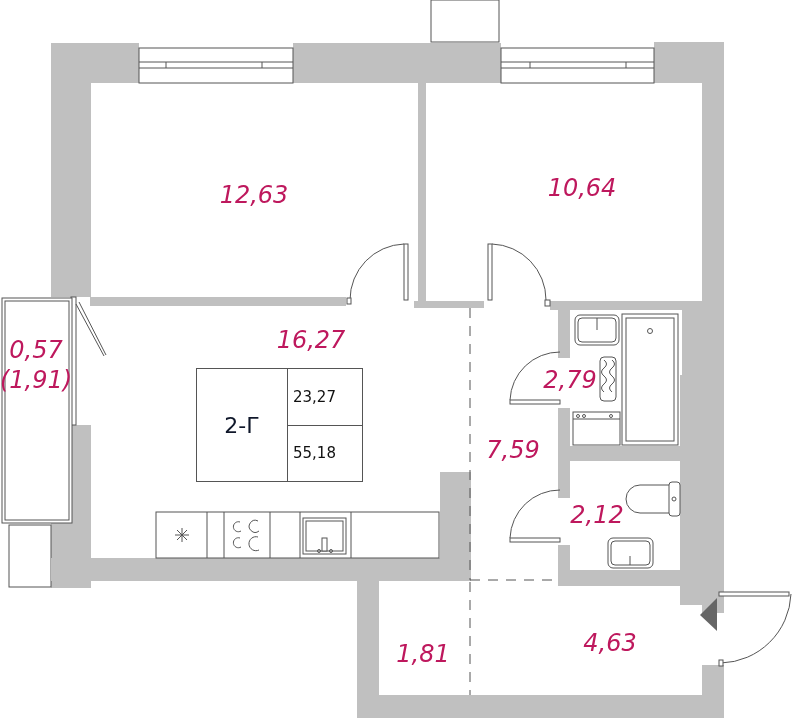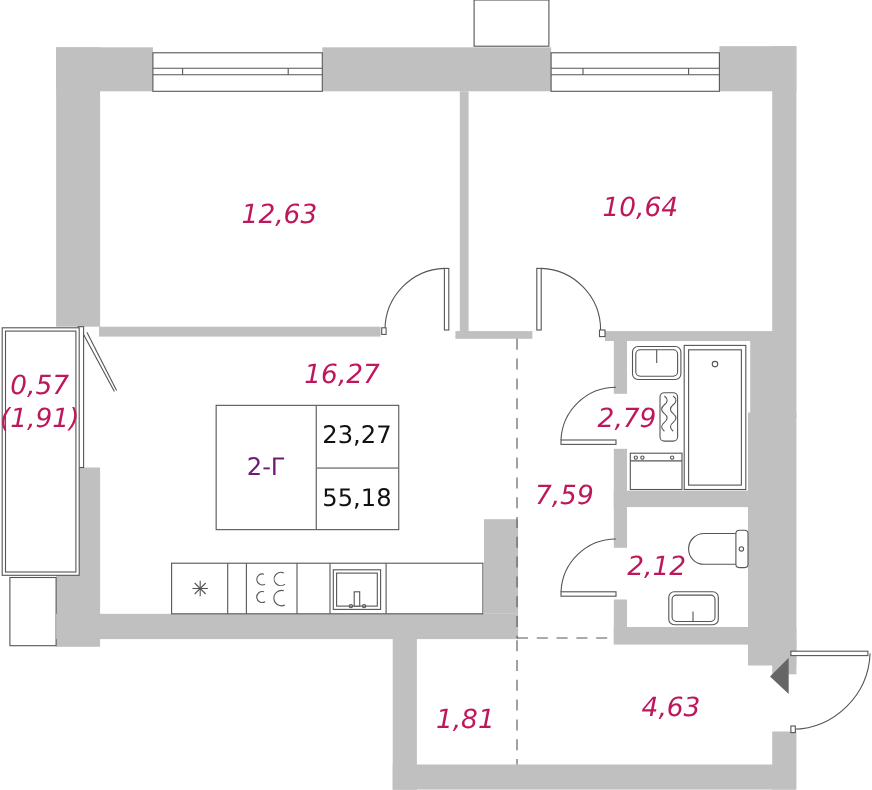--- a/index.html
+++ b/index.html
@@ -4,23 +4,23 @@
 <style>
   html, body { margin: 0; padding: 0; background: #ffffff; }
   body { width: 793px; height: 718px; position: relative; overflow: hidden; }
   #plan { position: absolute; left: 0; top: 0; }
   .wall { fill: #c0c0c0; }
   .thin { fill: none; stroke: #555555; stroke-width: 1; }
   .thinw { fill: #ffffff; stroke: #555555; stroke-width: 1; }
   .dash { fill: none; stroke: #555555; stroke-width: 1; stroke-dasharray: 10 8; }
   .label { position: absolute; font-family: "DejaVu Sans", sans-serif; font-style: italic; font-size: 24px; color: #be185d; white-space: nowrap; transform: translate(-50%, -50%); }
   .apt-table { position: absolute; left: 196px; top: 368px; width: 167px; height: 114px; border: 1px solid #555; box-sizing: border-box; display: flex; background: #fff; }
-  .apt-type { width: 90px; border-right: 1px solid #555; display: flex; align-items: center; justify-content: center; font-family: "DejaVu Sans", sans-serif; font-size: 22px; color: #701a75; }
+  .apt-type { width: 90px; border-right: 1px solid #555; display: flex; align-items: center; justify-content: center; font-family: "DejaVu Sans", sans-serif; font-size: 22px; color: #0f172a; }
   .apt-vals { flex: 1; display: flex; flex-direction: column; }
-  .apt-val { flex: 1; display: flex; align-items: center; padding-left: 5px; font-family: "DejaVu Sans", sans-serif; font-size: 22px; color: #111; border-bottom: 1px solid #555; }
+  .apt-val { flex: 1; display: flex; align-items: center; padding-left: 5px; font-family: "DejaVu Sans", sans-serif; font-size: 15px; color: #111; border-bottom: 1px solid #555; }
   .apt-val:last-child { border-bottom: none; }
 </style>
 </head>
 <body>
 
 <svg id="plan" width="793" height="718" viewBox="0 0 793 718">
 
   <rect x="431" y="0" width="68" height="42" class="thinw"></rect>
 
   <rect class="wall" x="51" y="43" width="88" height="40"></rect>

